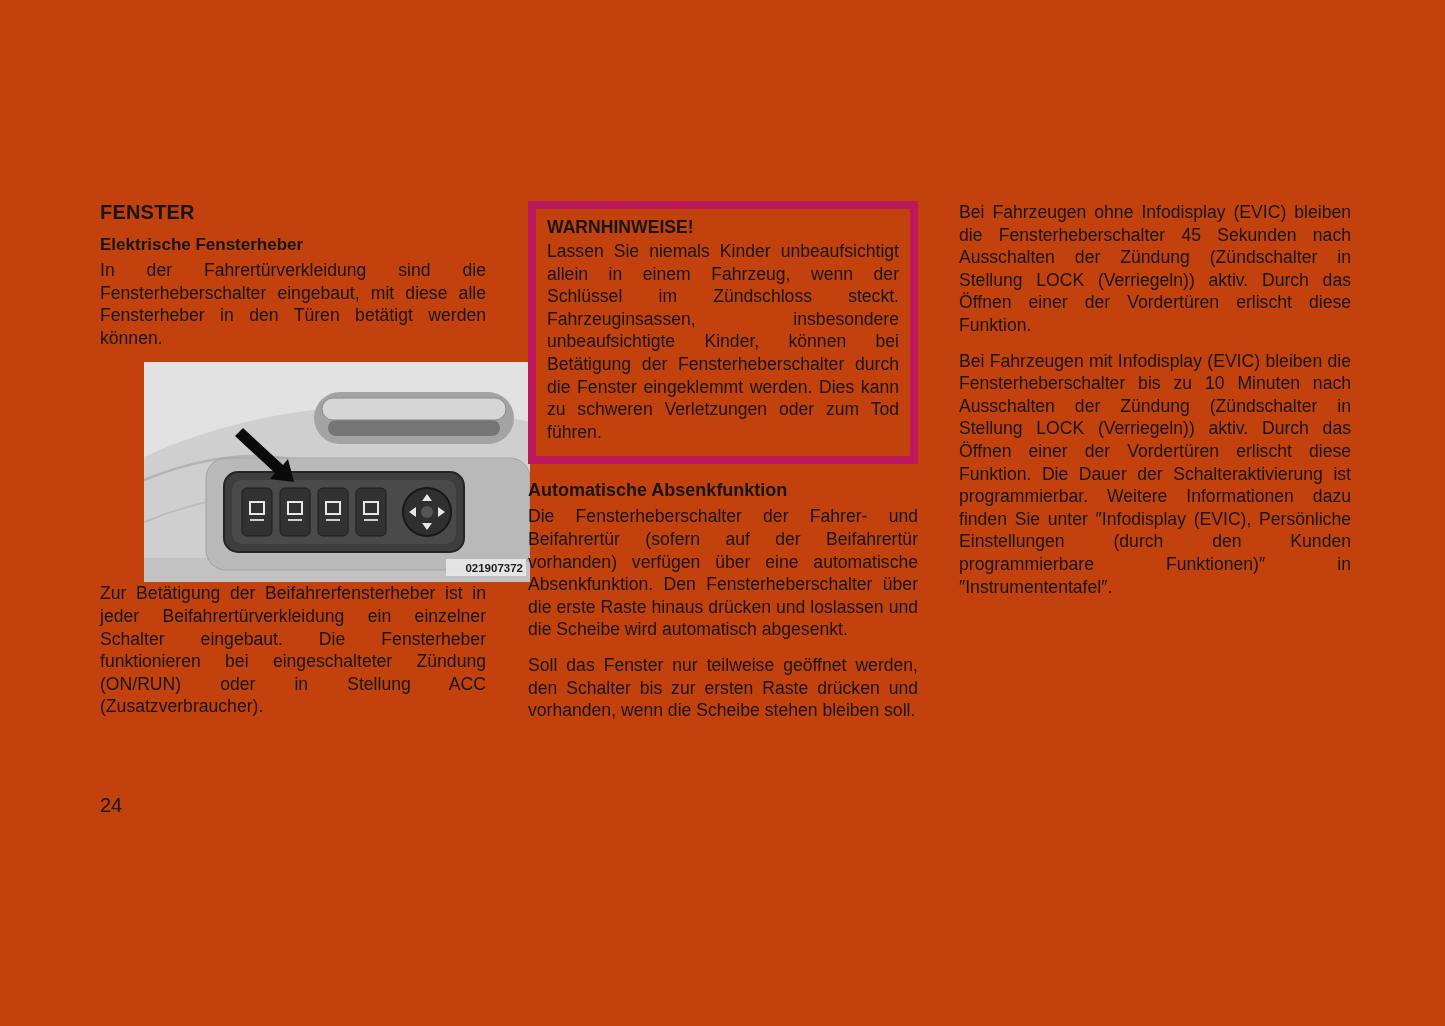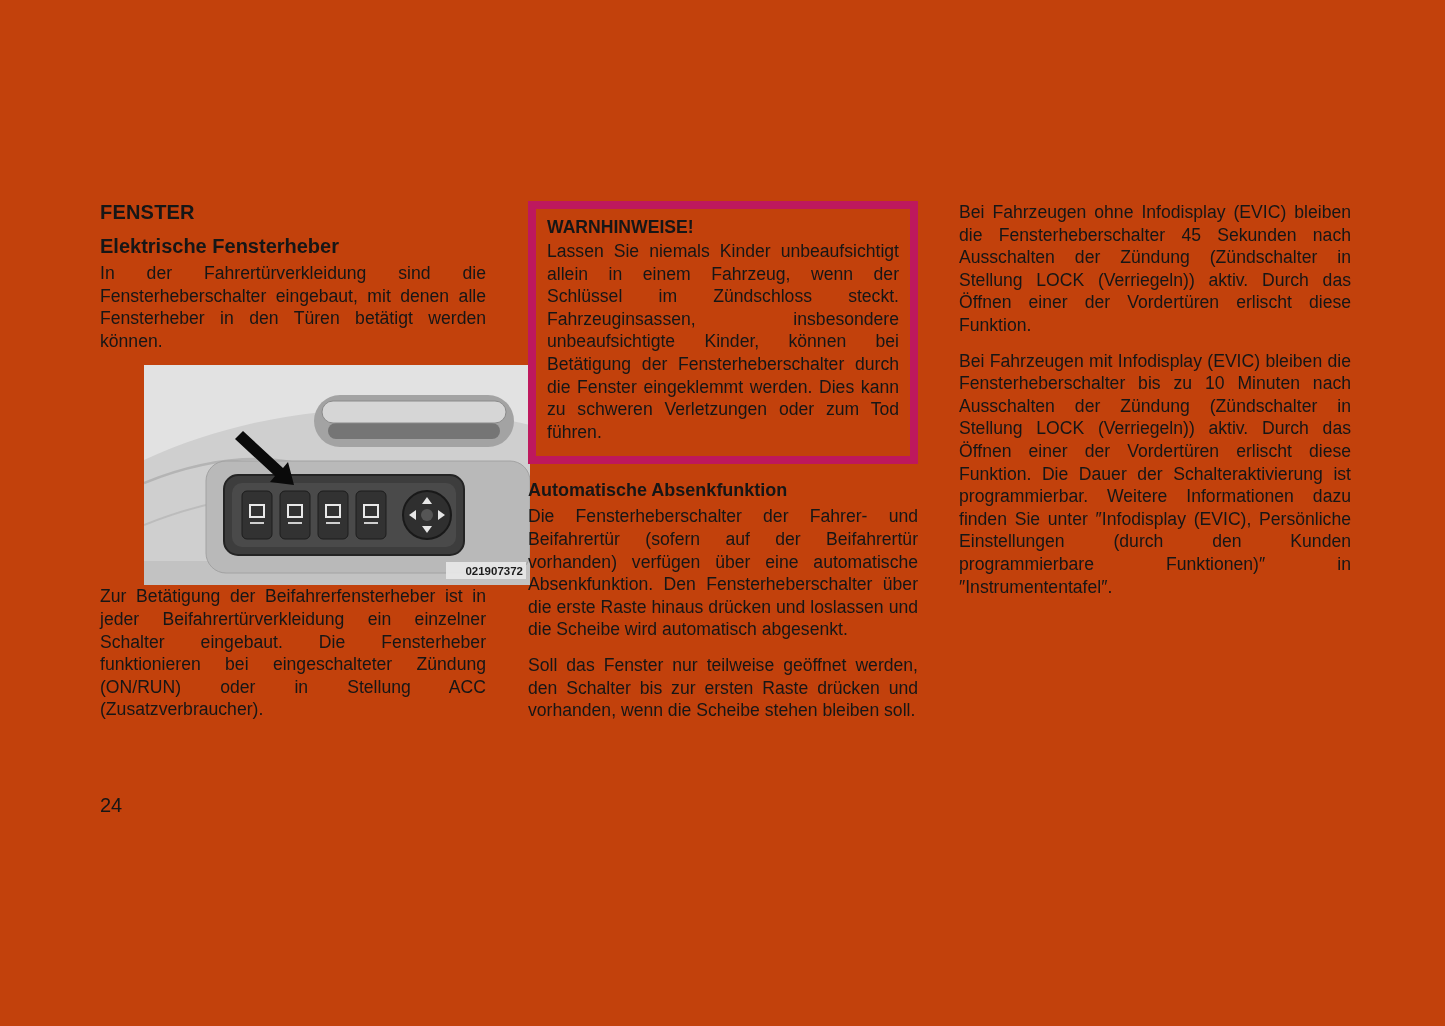--- a/index.html
+++ b/index.html
@@ -19,21 +19,21 @@
   .col-mid   { left: 528px; width: 390px; }
   .col-right { left: 959px; width: 392px; }
 
   p.body-text {
     font-size: 17.6px; line-height: 22.6px;
     text-align: justify;
     margin: 0 0 13px 0;
     hyphens: auto; -webkit-hyphens: auto;
   }
   h1.doc-title    { font-size: 20px;   margin: 0 0 11px 0; letter-spacing: .2px; }
-  h2.doc-subtitle { font-size: 20px; margin: 0 0 4px 0; }
+  h2.doc-subtitle { font-size: 17px; margin: 0 0 4px 0; }
   h3.doc-heading  { font-size: 18px;   margin: 2px 0 4px 0; }
 
   figure { margin: 10px 0 0 0; padding-left: 44px; }
   .photo-frame { display: block; width: 386px; height: 220px; }
   figcaption {
     text-align: center; font-weight: bold;
     font-size: 16.5px; margin: 13px 0 21px 0;
   }
 
   .warning-box {
@@ -50,21 +50,21 @@
   }
 </style>
 </head>
 <body>
 
 <div class="page">
 
   <div class="col col-left">
     <h1 class="doc-title">FENSTER</h1>
     <h2 class="doc-subtitle">Elektrische Fensterheber</h2>
-    <p class="body-text">In der Fahrertürverkleidung sind die Fensterheberschalter eingebaut, mit denen alle Fensterheber in den Türen betätigt werden können.</p>
+    <p class="body-text">In der Fahrertürverkleidung sind die Fensterheberschalter eingebaut, mit diese alle Fensterheber in den Türen betätigt werden können.</p>
 
     <figure>
       <svg class="photo-frame" viewBox="0 0 386 220" aria-hidden="true">
 
         <rect x="0" y="0" width="386" height="220" fill="#cfcfcf"></rect>
         <path d="M0,0 H386 V60 C260,30 120,40 0,95 Z" fill="#e2e2e2"></path>
         <path d="M0,118 C60,94 112,90 152,98" stroke="#b4b4b4" stroke-width="2.5" fill="none"></path>
         <path d="M0,160 C70,132 120,128 160,134" stroke="#bcbcbc" stroke-width="2" fill="none"></path>
         <rect x="0" y="196" width="386" height="24" fill="#c2c2c2"></rect>
 

